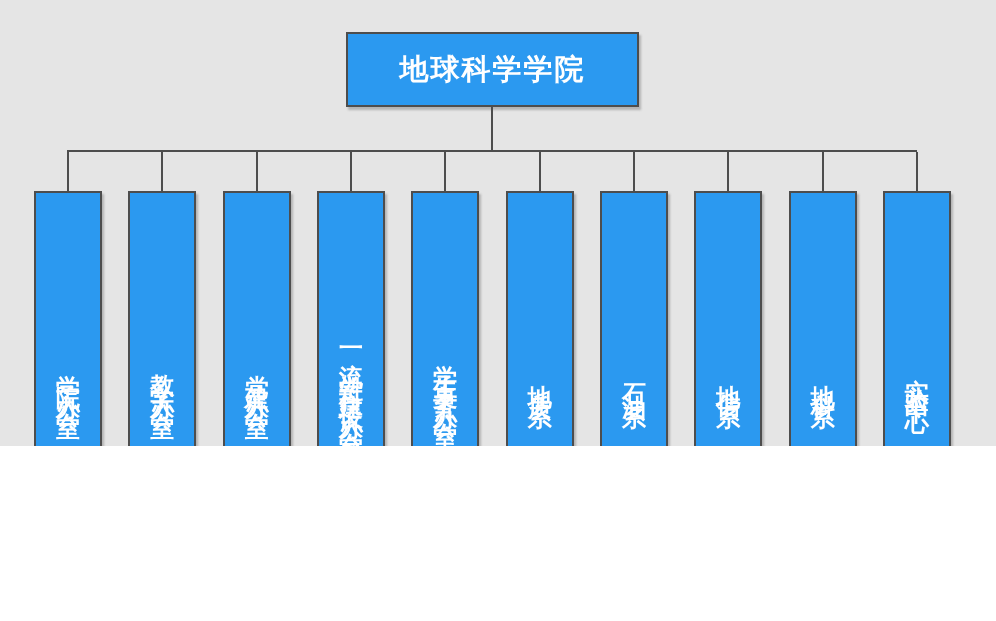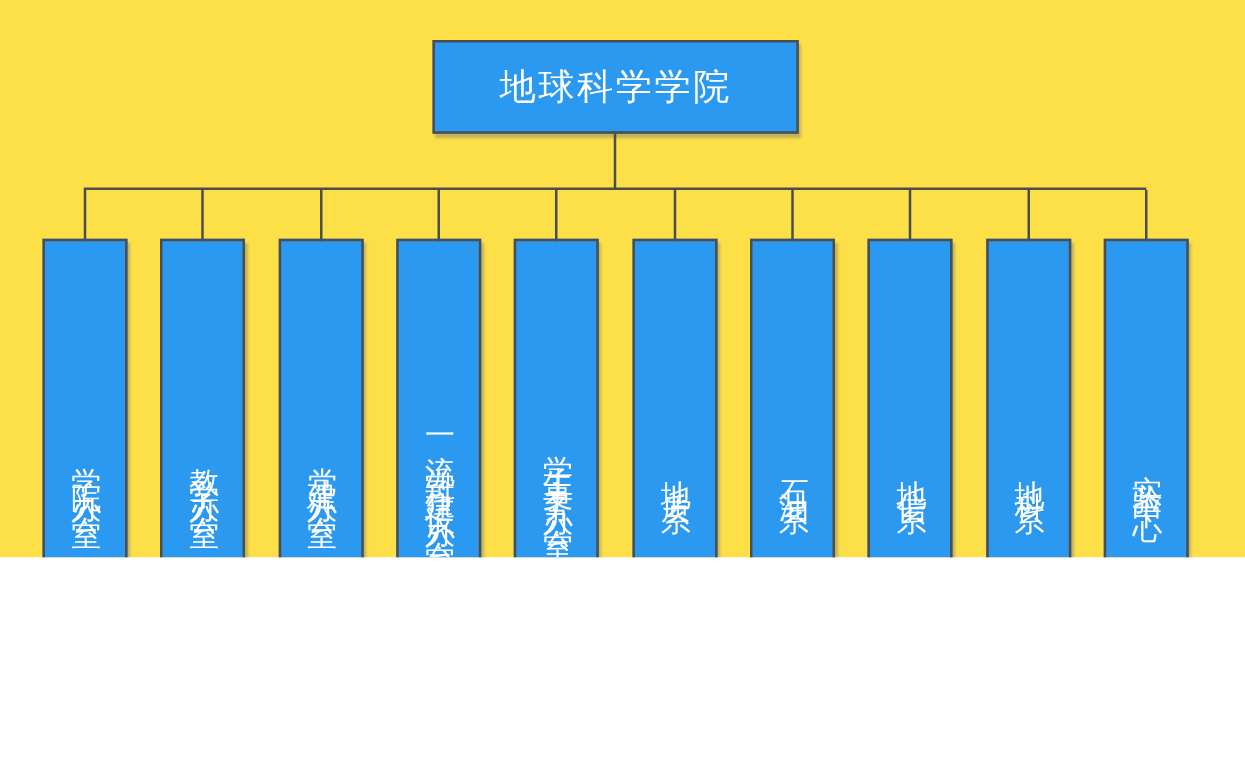--- a/index.html
+++ b/index.html
@@ -5,22 +5,23 @@
   html, body {
     margin: 0;
     padding: 0;
     background: #ffffff;
     font-family: "Liberation Sans", "DejaVu Sans", sans-serif;
   }
   .canvas {
     position: relative;
     width: 996px;
     height: 446px;
-    background: #fde047;
+    background: #e5e5e5;
     overflow: hidden;
+    font-weight: bold;
   }
   
   .node {
     background: #2b99f0;
     border: 2px solid #4d4d4d;
     box-shadow: 2px 3px 2px rgba(120,120,120,0.45);
     color: #ffffff;
     display: flex;
     align-items: center;
     justify-content: center;

